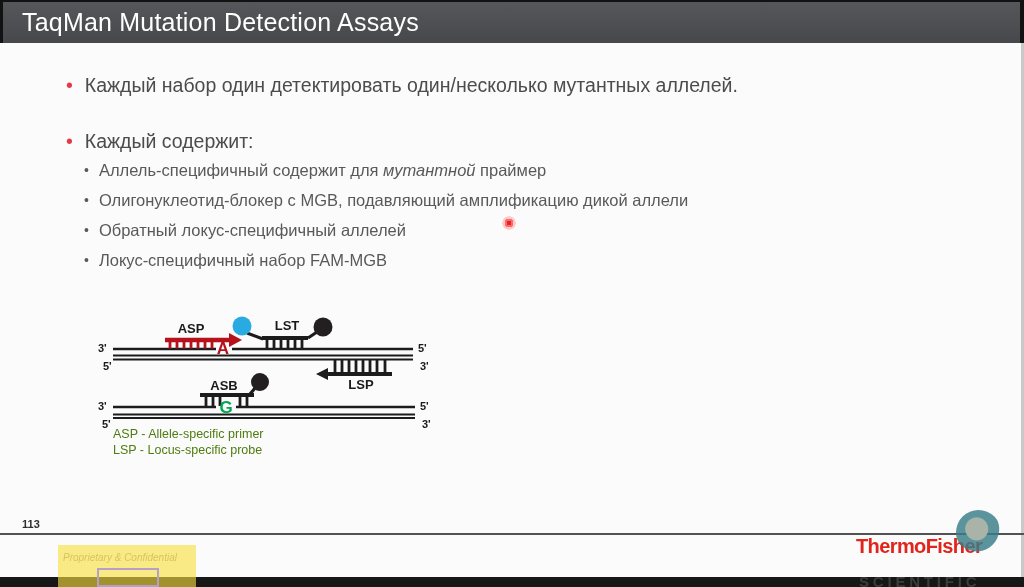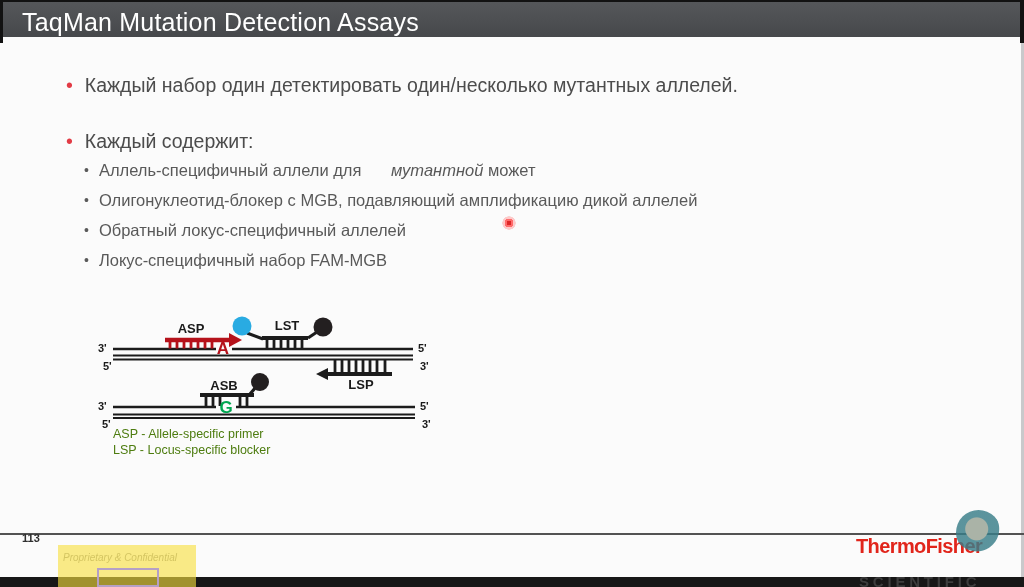--- a/index.html
+++ b/index.html
@@ -9,51 +9,51 @@
   }
   
   .edge-top{position:absolute;left:0;top:0;width:1024px;height:2px;background:#121212;}
   .edge-left{position:absolute;left:0;top:0;width:3px;height:43px;background:#121212;}
   .edge-right-dark{position:absolute;right:0;top:0;width:4px;height:43px;background:#121212;}
   .edge-right-light{position:absolute;right:0;top:43px;width:3px;height:534px;background:#c9c9cb;}
   .botbar{position:absolute;left:0;top:577px;width:1024px;height:10px;background:#171717;z-index:2;}
 
   
   .titlebar{
-    position:absolute;left:3px;top:2px;right:4px;height:35px;
+    position:absolute;left:3px;top:2px;right:4px;height:41px;
     background:linear-gradient(#55575a,#46484b);
     color:#fff;font-size:25px;line-height:41px;padding-left:19px;
     letter-spacing:0.2px;box-sizing:border-box;
   }
 
   
   .bullet{position:absolute;display:flex;color:#4c4c4c;font-size:19.5px;line-height:29px;}
   .b1{left:66px;top:71px;width:676px;}
   .b2{left:66px;top:127px;}
   .bdot{color:#e23b45;margin-right:12px;flex:0 0 auto;}
   .sub{position:absolute;display:flex;color:#595959;font-size:16.5px;line-height:22px;}
   .s1{left:84px;top:159px;} .s2{left:84px;top:189px;}
   .s3{left:84px;top:219px;} .s4{left:84px;top:249px;}
   .sdot{color:#5a5a5a;margin-right:10px;font-size:14px;flex:0 0 auto;}
-  .it{font-style:italic;margin-left:25px;}
+  .it{font-style:italic;}
 
   
   .diagram{position:absolute;left:90px;top:310px;}
   .diagram text{font-family:"Liberation Sans",sans-serif;font-weight:bold;fill:#1a1a1a;}
   .legend{position:absolute;left:113px;top:427px;font-size:12.5px;line-height:15.5px;color:#4d7c0f;}
 
   
   .laser{
     position:absolute;left:502px;top:216px;width:14px;height:14px;border-radius:50%;
     background:radial-gradient(circle,#dd2626 0 2.5px,#ff6a6a 2.5px 4.5px,rgba(255,110,110,0.35) 4.5px 6.5px,rgba(255,110,110,0) 7px);
   }
 
   
   .footline{position:absolute;left:0;top:533px;width:1024px;height:2px;background:#525252;z-index:1;}
-  .pagenum{position:absolute;left:22px;top:532px;font-size:11px;font-weight:bold;color:#2f2f2f;z-index:3;}
+  .pagenum{position:absolute;left:22px;top:518px;font-size:11px;font-weight:bold;color:#2f2f2f;z-index:3;}
   .confid{position:absolute;left:63px;top:552px;font-size:10px;font-style:italic;color:#9b9b9b;z-index:3;}
   .highlight{position:absolute;left:58px;top:545px;width:138px;height:42px;background:rgba(247,222,62,0.62);z-index:5;}
   .hl-inner{position:absolute;left:39px;top:23px;width:58px;height:15px;border:2px solid #b5a0c6;}
   .logo{position:absolute;left:856px;top:535px;width:104px;text-align:center;z-index:3;}
   .logo-main{font-size:20px;font-weight:bold;color:#e1251b;letter-spacing:-0.6px;line-height:22px;}
   .logo-sub{font-size:15px;font-weight:bold;color:#3d3d3d;letter-spacing:3.8px;margin-top:16px;text-indent:3px;text-align:center;}
   .webcam{
     position:absolute;left:956px;top:510px;width:45px;height:45px;border-radius:50%;z-index:6;
     background:radial-gradient(circle at 46% 42%,#aab3a7 0 11px,rgba(56,125,136,0.82) 12px 22px,rgba(56,125,136,0) 23px);
   }
@@ -75,25 +75,25 @@
   <span class="bdot">•</span>
   <span>Каждый набор один детектировать один/несколько мутантных аллелей.</span>
 </div>
 <div class="bullet b2">
   <span class="bdot">•</span>
   <span>Каждый содержит:</span>
 </div>
 
 <div class="sub s1">
   <span class="sdot">•</span>
-  <span><span>Аллель-специфичный аллели для </span><span class="it">мутантной</span><span> может</span></span>
+  <span><span>Аллель-специфичный содержит для </span><span class="it">мутантной</span><span> праймер</span></span>
 </div>
 <div class="sub s2">
   <span class="sdot">•</span>
-  <span>Олигонуклеотид-блокер с MGB, подавляющий амплификацию дикой аллелей</span>
+  <span>Олигонуклеотид-блокер с MGB, подавляющий амплификацию дикой аллели</span>
 </div>
 <div class="sub s3">
   <span class="sdot">•</span>
   <span>Обратный локус-специфичный аллелей</span>
 </div>
 <div class="sub s4">
   <span class="sdot">•</span>
   <span>Локус-специфичный набор FAM-MGB</span>
 </div>
 
@@ -173,21 +173,21 @@
     <line x1="157" y1="85" x2="157" y2="96" stroke-width="2.8"></line>
     <line x1="160" y1="84" x2="166" y2="77" stroke-width="3.2"></line>
   </g>
   <circle cx="170" cy="72" r="9" fill="#231f20"></circle>
   <text x="134" y="80" font-size="13" text-anchor="middle">ASB</text>
   <text x="136" y="103" font-size="17" text-anchor="middle" style="fill:#00a651">G</text>
 </svg>
 
 <div class="legend">
   <div>ASP - Allele-specific primer</div>
-  <div>LSP - Locus-specific blocker</div>
+  <div>LSP - Locus-specific probe</div>
 </div>
 
 <div class="laser"></div>
 
 <div class="footline"></div>
 <div class="pagenum">113</div>
 <div class="confid">Proprietary &amp; Confidential</div>
 <div class="highlight">
   <div class="hl-inner"></div>
 </div>

